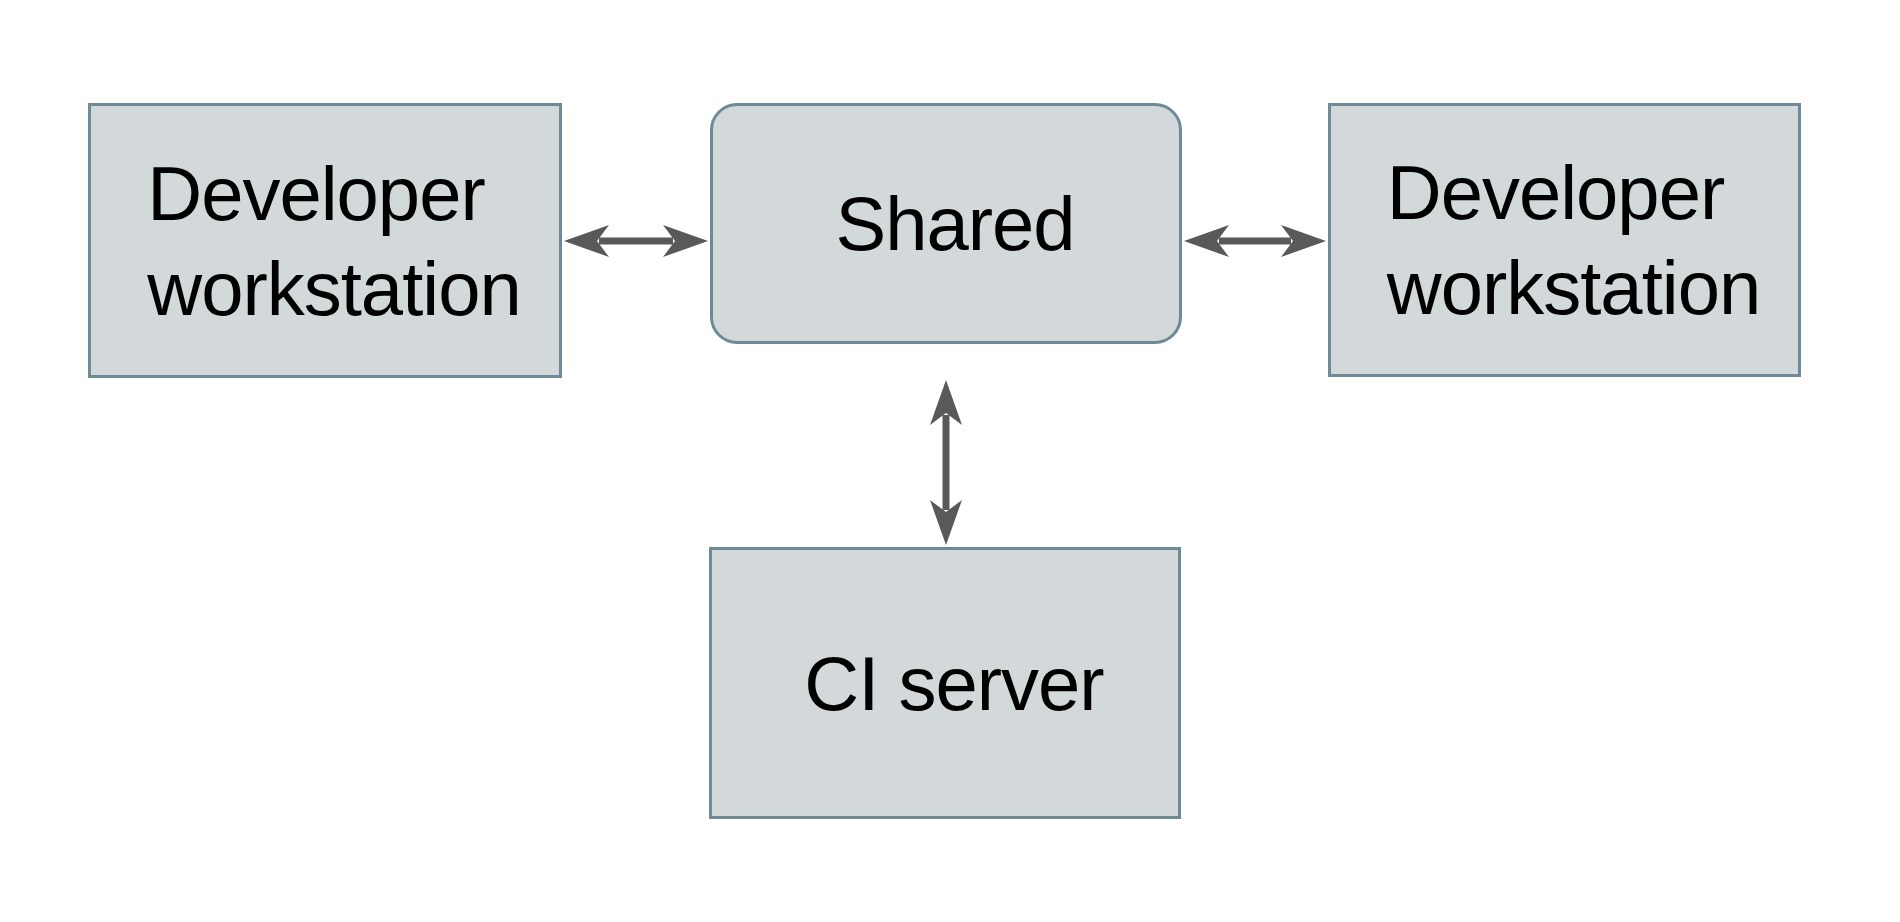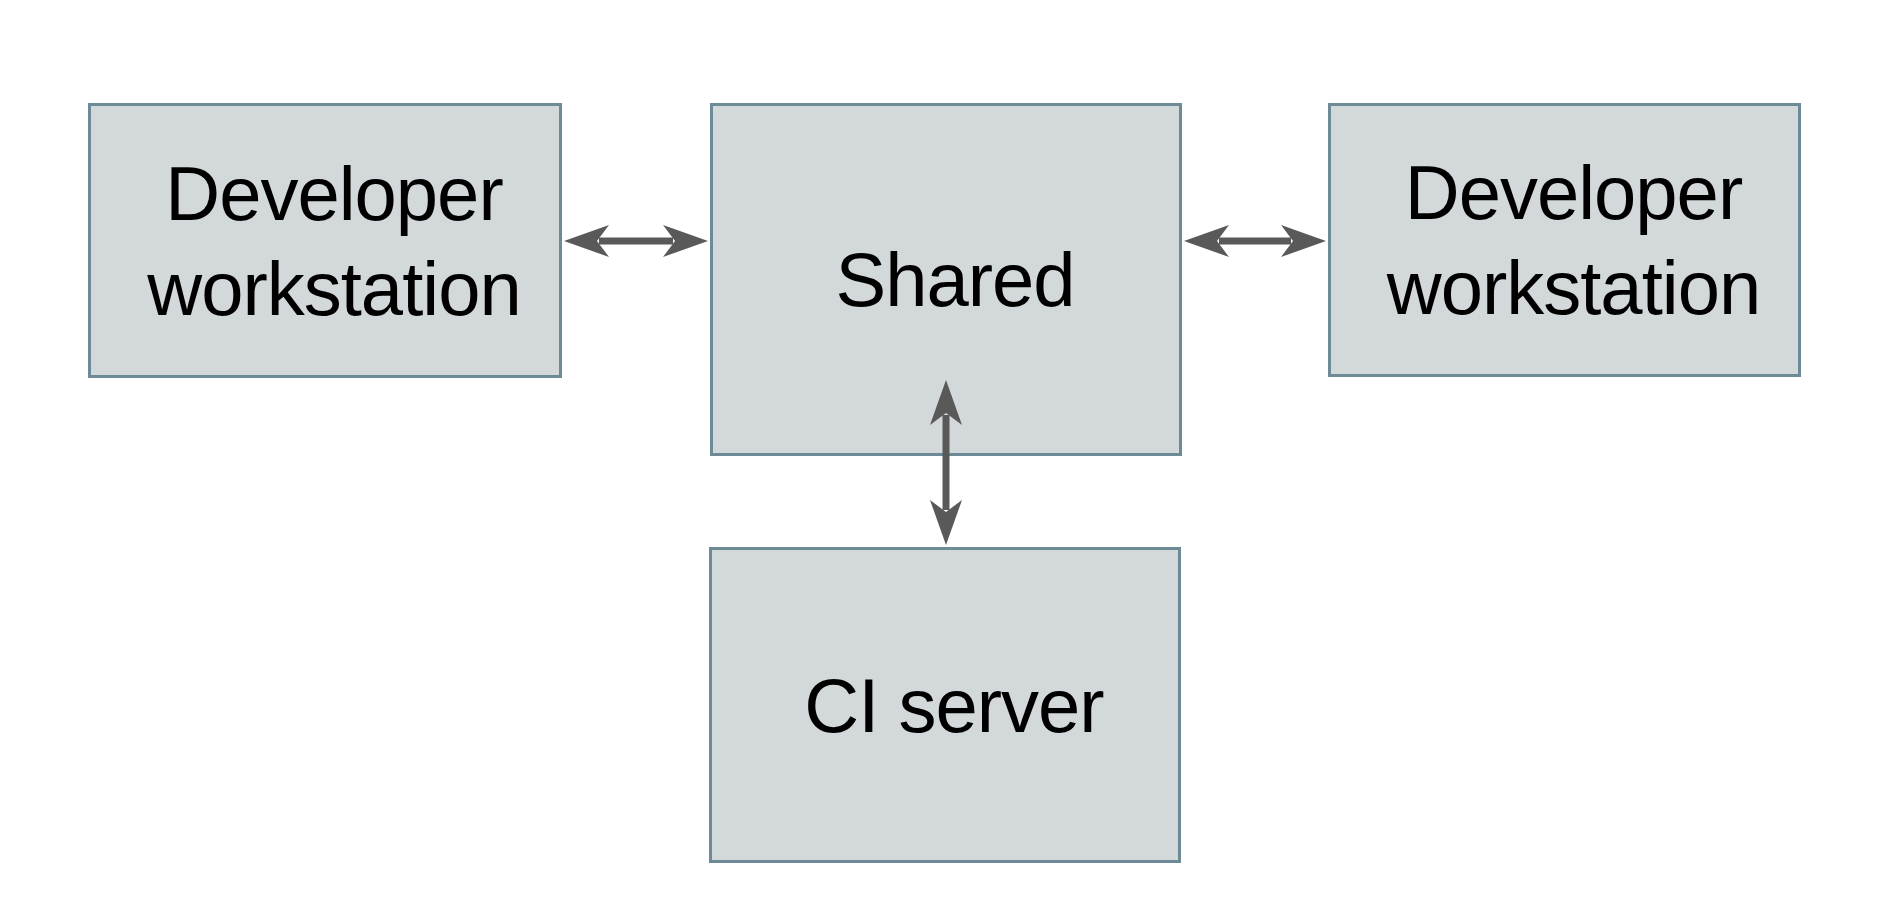--- a/index.html
+++ b/index.html
@@ -22,21 +22,20 @@
     overflow: hidden;
   }
   .node {
     position: absolute;
     box-sizing: border-box;
     background: var(--node-fill);
     border: 3px solid var(--node-border);
     display: flex;
     align-items: center;
     justify-content: center;
-    text-align: center;
     padding-left: 18px;
   }
   .node-label {
     font-size: 76px;
     line-height: 95px;
     color: var(--text-color);
     letter-spacing: -1px;
   }
   .node-label .line { display: block; }
   .arrows-layer {
@@ -51,34 +50,34 @@
 
 <div class="canvas">
 
   <div class="node" style="left:88px; top:103px; width:474px; height:275px;">
     <div class="node-label">
       <span class="line">Developer</span>
       <span class="line">workstation</span>
     </div>
   </div>
 
-  <div class="node" style="left:710px; top:103px; width:472px; height:353px;">
+  <div class="node" style="left:710px; top:103px; width:472px; height:241px;border-radius:27px;">
     <div class="node-label">
       <span class="line">Shared</span>
     </div>
   </div>
 
   <div class="node" style="left:1328px; top:103px; width:473px; height:274px;">
     <div class="node-label">
       <span class="line">Developer</span>
       <span class="line">workstation</span>
     </div>
   </div>
 
-  <div class="node" style="left:709px; top:547px; width:472px; height:316px;">
+  <div class="node" style="left:709px; top:547px; width:472px; height:272px;">
     <div class="node-label">
       <span class="line">CI server</span>
       <span class="line"></span>
     </div>
   </div>
 
   <svg class="arrows-layer" width="1900" height="922" viewBox="0 0 1900 922">
 
     <g fill="#595959" stroke="none">
       <line x1="599" y1="241" x2="673" y2="241" stroke="#595959" stroke-width="7"></line>

